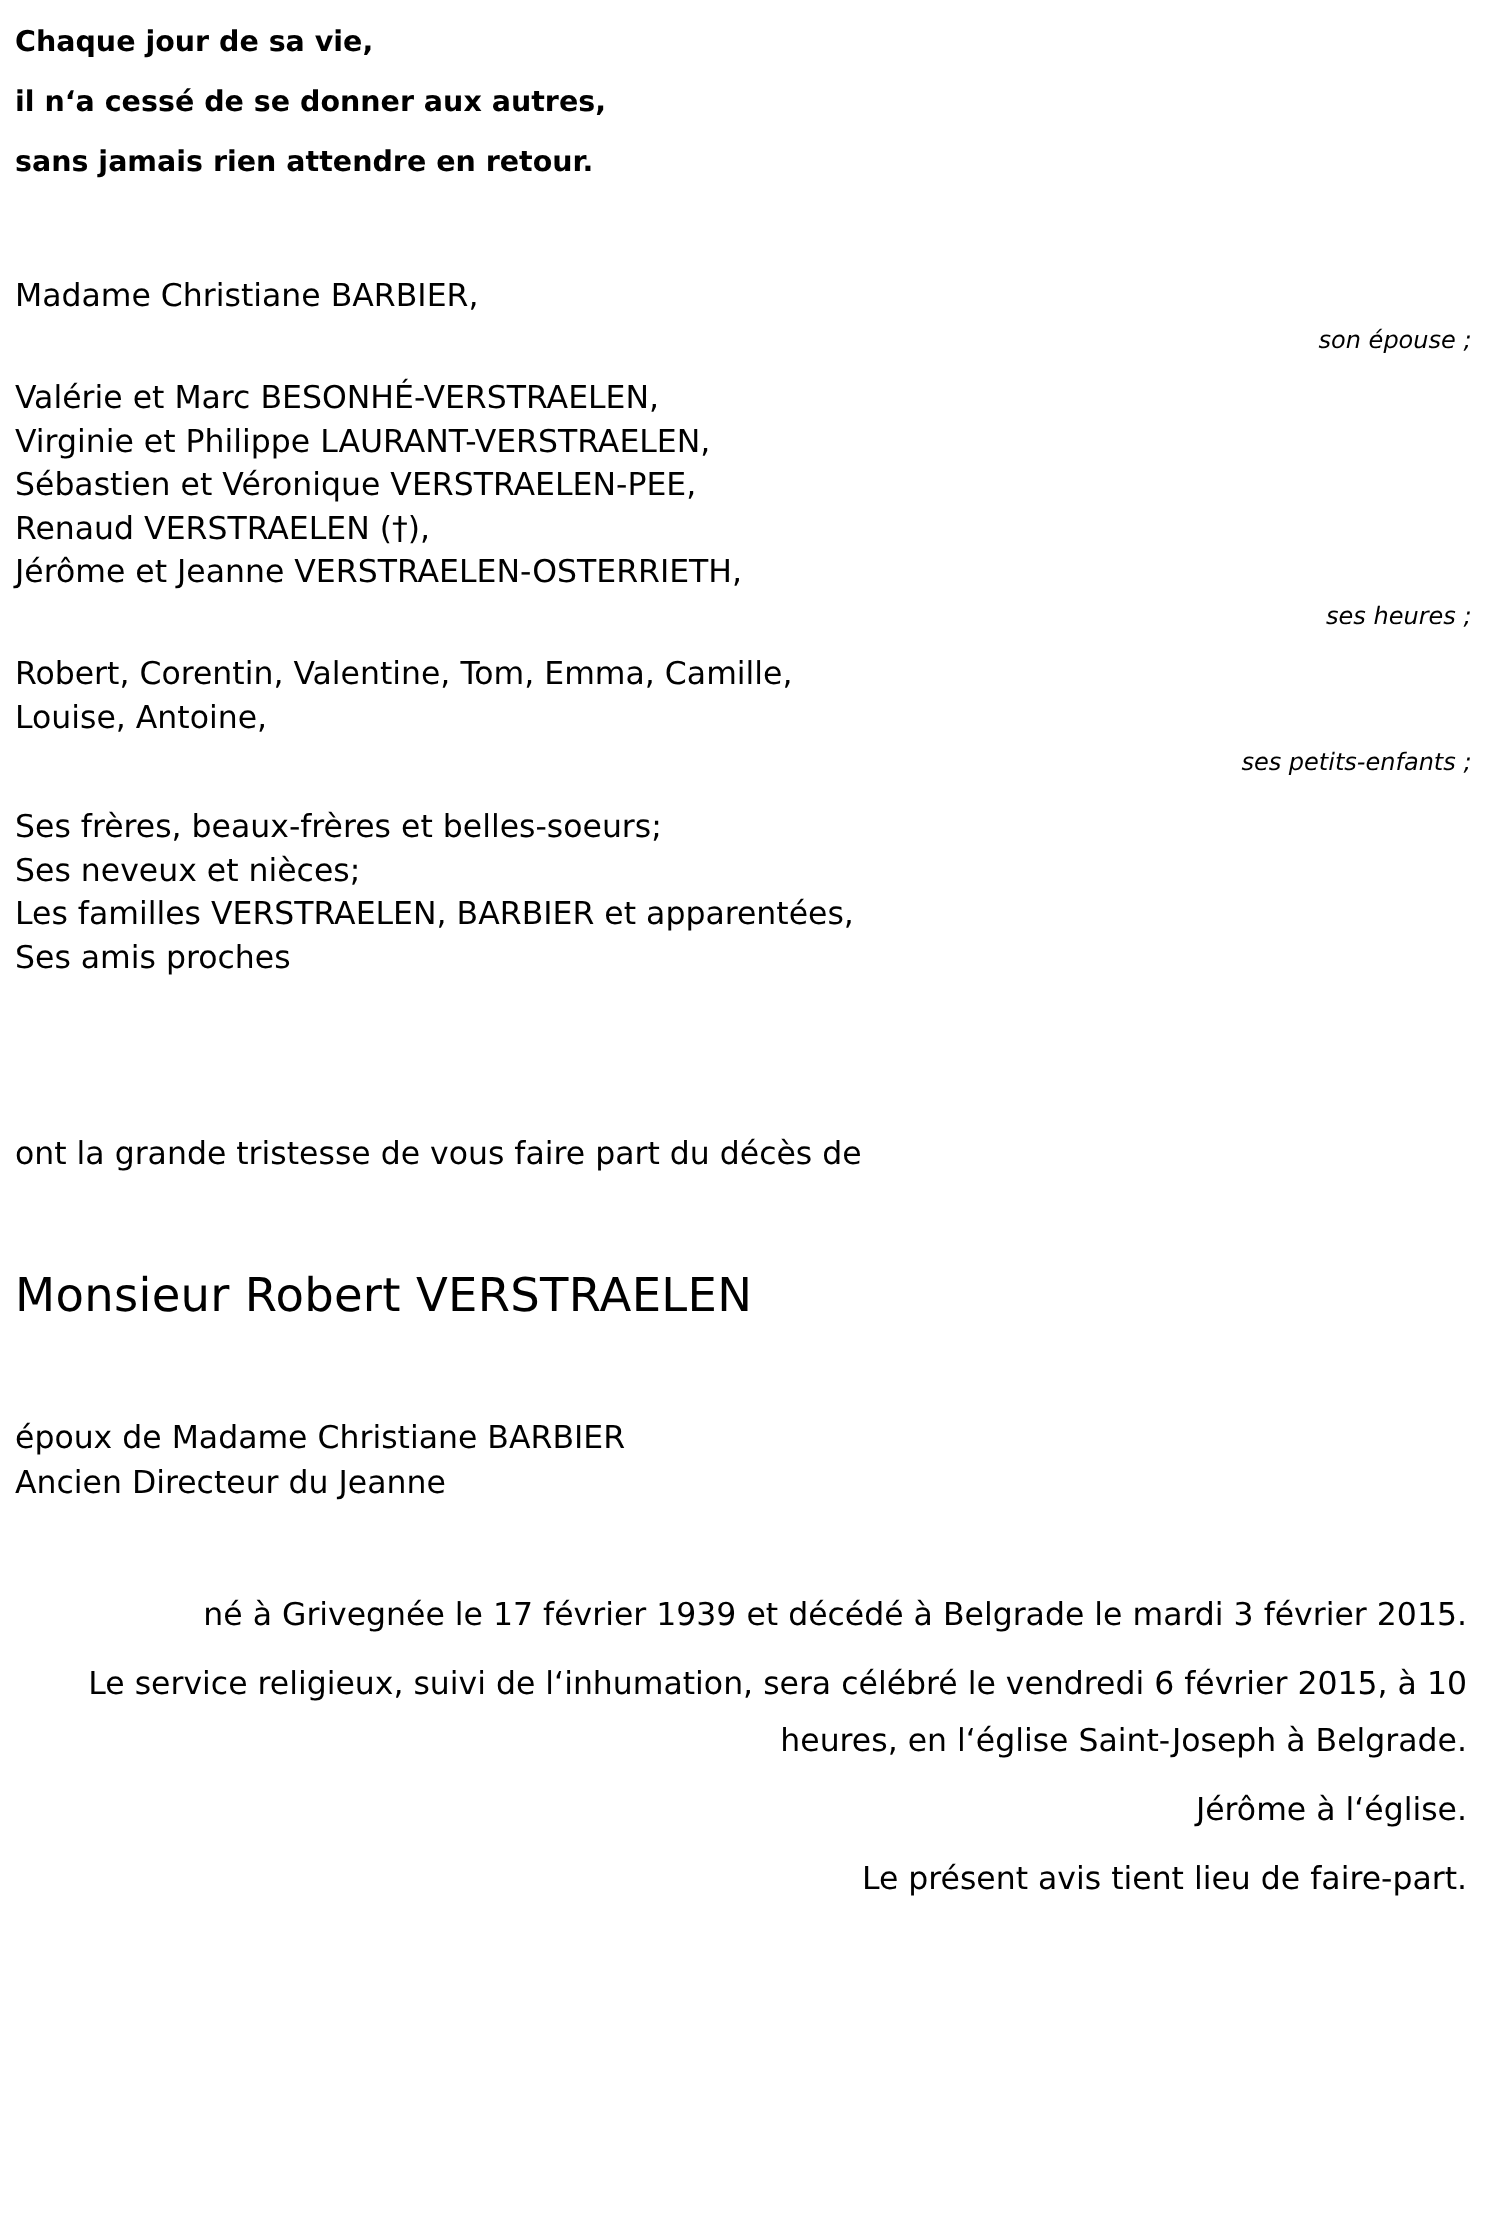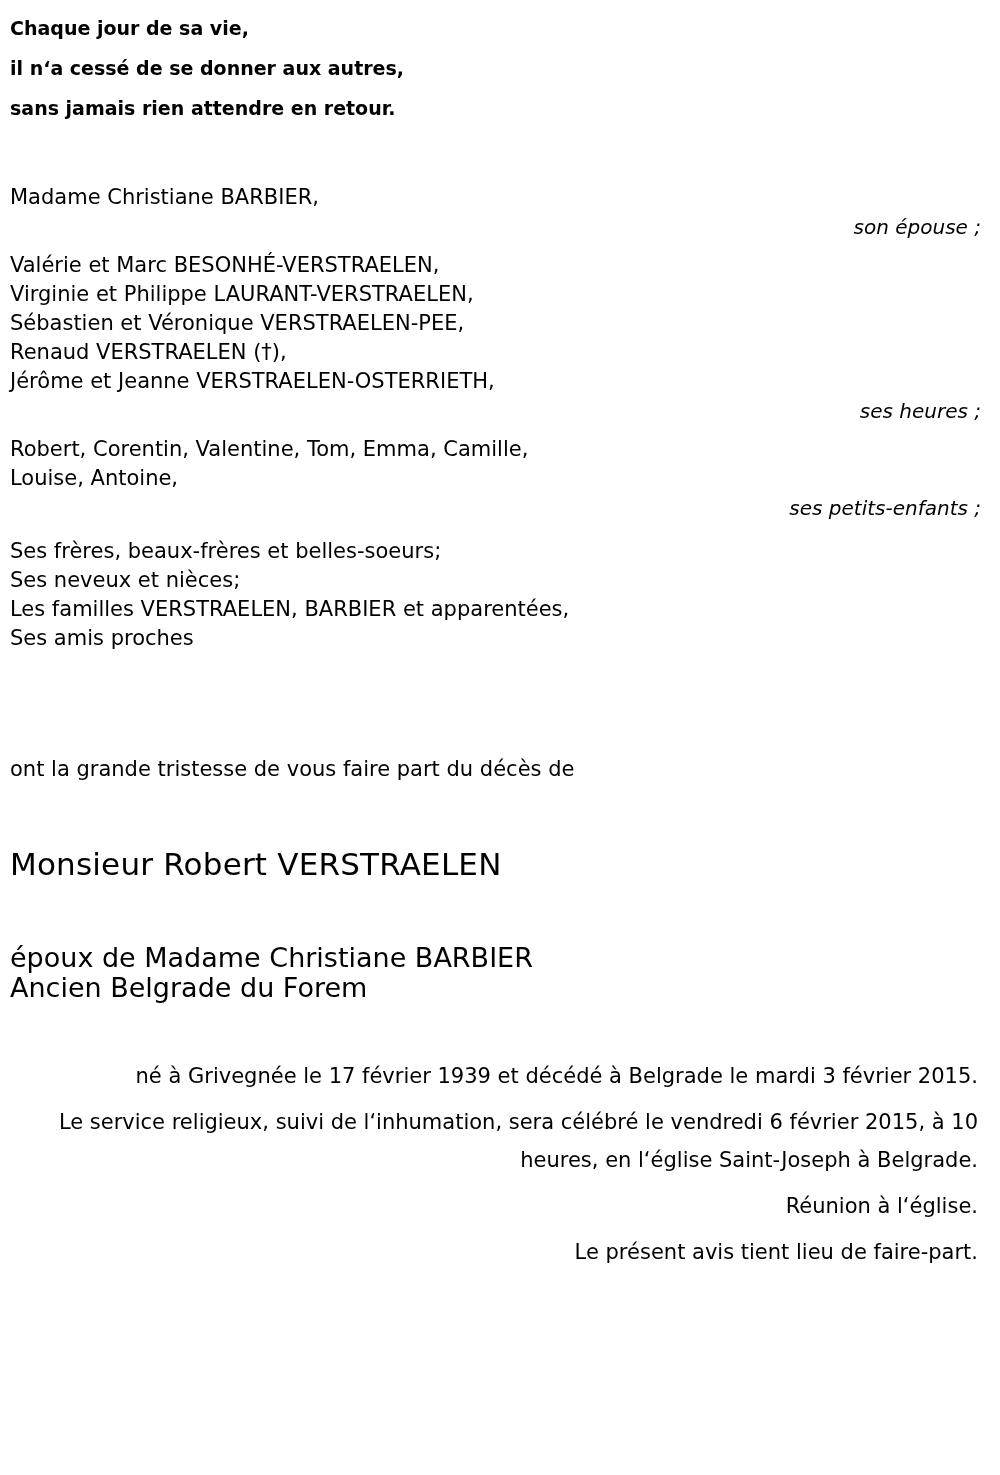--- a/index.html
+++ b/index.html
@@ -47,21 +47,21 @@
   .group {
     position: relative;
   }
   .name-line {
     font-size: 21px;
     line-height: 29px;
     white-space: pre;
   }
   .role {
     text-align: right;
-    font-size: 20px;
+    font-size: 16px;
     font-style: italic;
     line-height: 30px;
     padding-right: 9px;
     white-space: pre;
   }
   .gap-sm { height: 9px; }
   .gap-md { height: 14px; }
 
   
   .announce {
@@ -86,21 +86,21 @@
     white-space: pre;
   }
 
   .subtitles {
     position: absolute;
     left: 10px;
     top: 943px;
     width: 960px;
   }
   .subtitle-line {
-    font-size: 27px;
+    font-size: 21px;
     line-height: 30px;
     white-space: pre;
   }
 
   
   .details {
     position: absolute;
     left: 10px;
     top: 1057px;
     width: 968px;
@@ -160,23 +160,23 @@
     </div>
 
   </div>
 
   <div class="announce">ont la grande tristesse de vous faire part du décès de</div>
 
   <div class="deceased-name">Monsieur Robert VERSTRAELEN</div>
 
   <div class="subtitles">
     <div class="subtitle-line">époux de Madame Christiane BARBIER</div>
-    <div class="subtitle-line">Ancien Belgrade du Forem</div>
+    <div class="subtitle-line">Ancien Directeur du Jeanne</div>
   </div>
 
   <div class="details">
     <p class="detail-para">né à Grivegnée le 17 février 1939 et décédé à Belgrade le mardi 3 février 2015.</p>
     <p class="detail-para">Le service religieux, suivi de l‘inhumation, sera célébré le vendredi 6 février 2015, à 10 heures, en l‘église Saint-Joseph à Belgrade.</p>
-    <p class="detail-para">Réunion à l‘église.</p>
+    <p class="detail-para">Jérôme à l‘église.</p>
     <p class="detail-para">Le présent avis tient lieu de faire-part.</p>
   </div>
 
 </div>
 
 </body></html>

